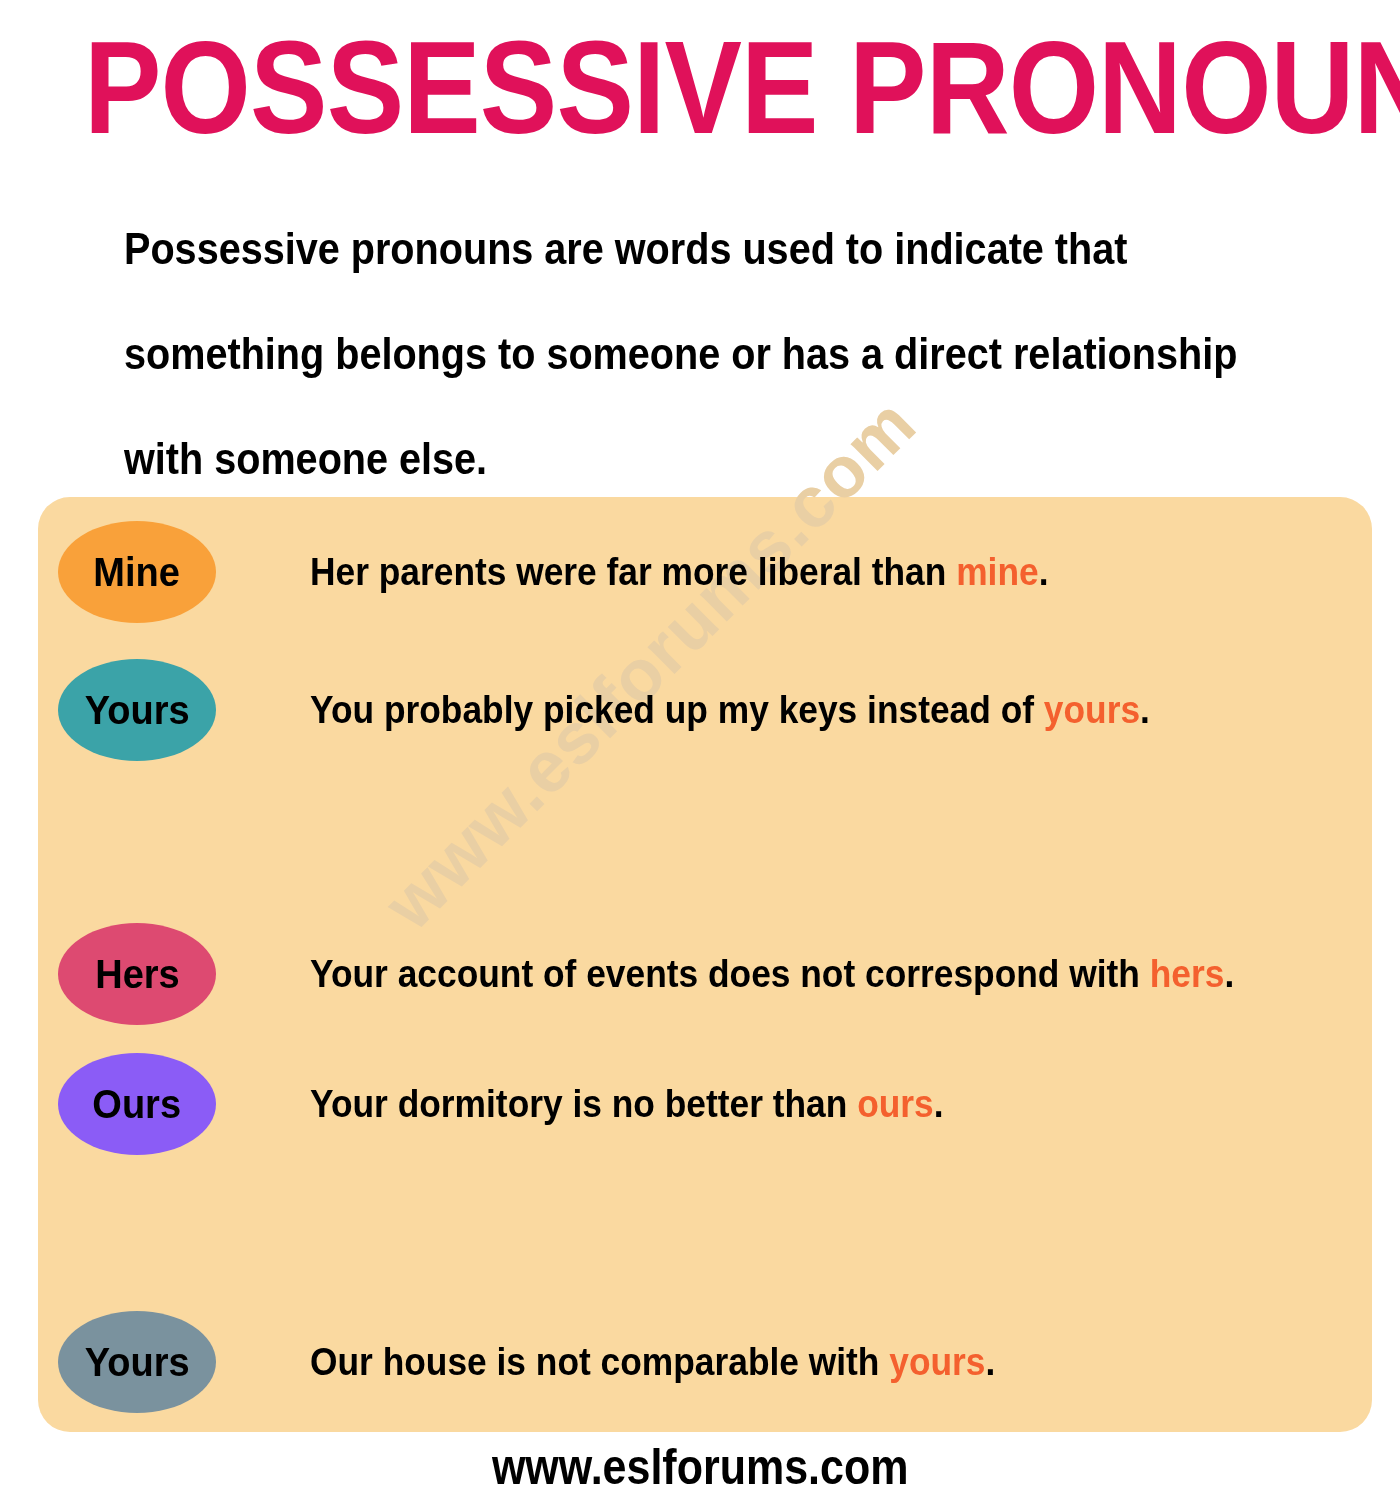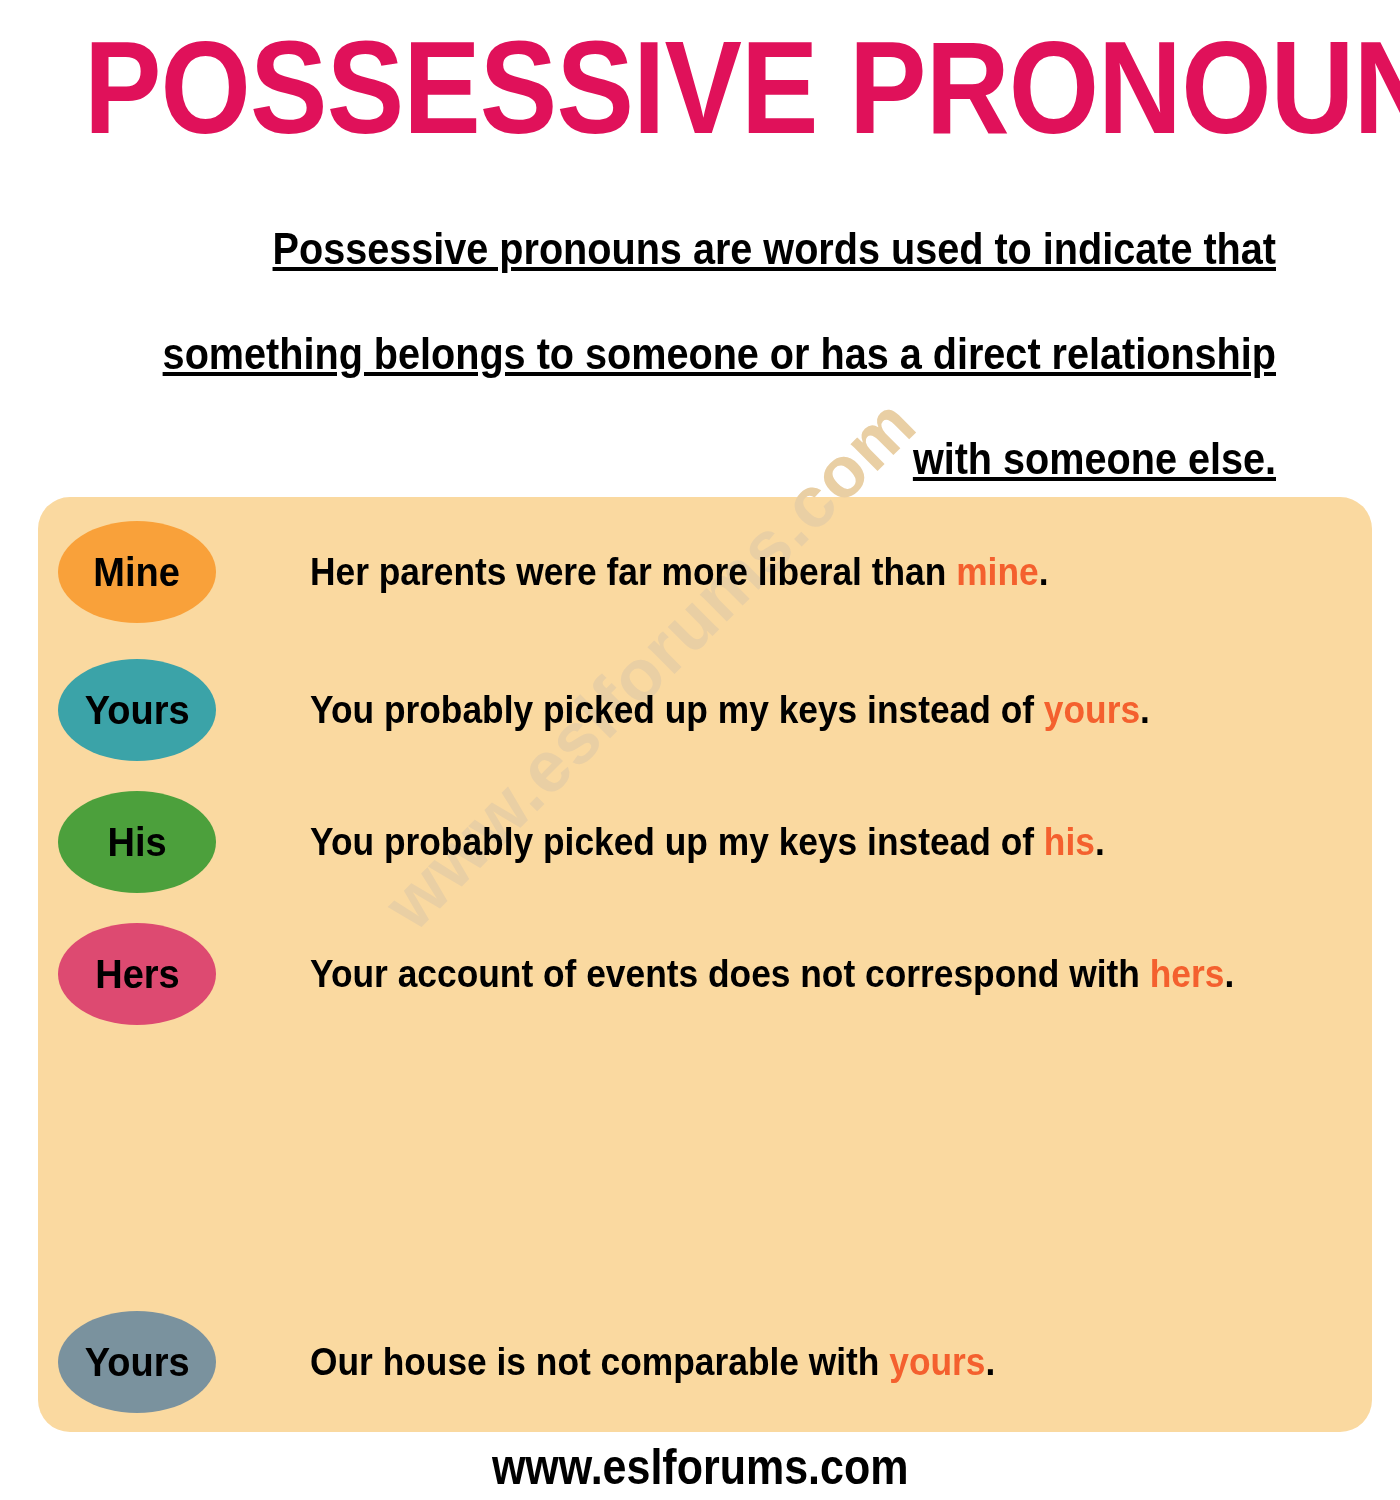--- a/index.html
+++ b/index.html
@@ -32,27 +32,26 @@
     transform-origin: 50% 50%;
     white-space: nowrap;
   }
 
   
   .description {
     position: absolute;
     top: 196px;
     left: 60px;
     width: 1280px;
-    text-align: right;
+    text-align: left;
     color: #000000;
     font-family: "Liberation Sans Narrow", "Liberation Sans", sans-serif;
     font-weight: bold;
     font-size: 44px;
     line-height: 105px;
-    text-decoration: underline;
   }
   .description .dline {
     display: block;
     transform: scaleX(0.9);
   }
 
   
   .panel {
     position: absolute;
     left: 38px;
@@ -164,31 +163,31 @@
           <span class="pill-label">Mine</span>
         </div>
         <div class="sentence"><span>Her parents were far more liberal than </span><span class="hl" style="color: rgb(244, 96, 46);">mine</span><span>.</span></div>
       </div>
       <div class="row" style="top: 148px;">
         <div class="pill" style="background: rgb(59, 163, 168);">
           <span class="pill-label">Yours</span>
         </div>
         <div class="sentence"><span>You probably picked up my keys instead of </span><span class="hl" style="color: rgb(244, 96, 46);">yours</span><span>.</span></div>
       </div>
-      <div class="row" style="top: 280px;">
-        <div class="pill" style="background: rgb(76, 160, 60);">
-          <span class="pill-label">His</span>
-        </div>
-        <div class="sentence"><span>You probably picked up my keys instead of </span><span class="hl" style="color: rgb(244, 96, 46);">his</span><span>.</span></div>
-      </div>
       <div class="row" style="top: 412px; padding-left: 12px;">
         <div class="pill" style="background: rgb(221, 74, 113);">
           <span class="pill-label">Hers</span>
         </div>
         <div class="sentence"><span>Your account of events does not correspond with </span><span class="hl" style="color: rgb(244, 96, 46);">hers</span><span>.</span></div>
+      </div>
+      <div class="row" style="top: 542px;">
+        <div class="pill" style="background: rgb(139, 92, 246);">
+          <span class="pill-label">Ours</span>
+        </div>
+        <div class="sentence"><span>Your dormitory is no better than </span><span class="hl" style="color: rgb(244, 96, 46);">ours</span><span>.</span></div>
       </div>
       <div class="row" style="top: 800px;">
         <div class="pill" style="background: rgb(122, 146, 158);">
           <span class="pill-label">Yours</span>
         </div>
         <div class="sentence"><span>Our house is not comparable with </span><span class="hl" style="color: rgb(244, 96, 46);">yours</span><span>.</span></div>
       </div>
     </div>
 </div>
 

